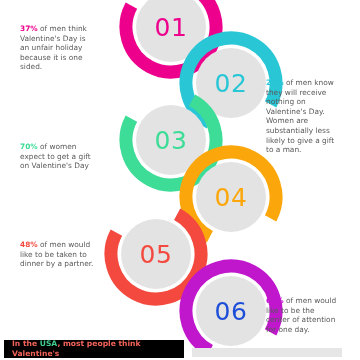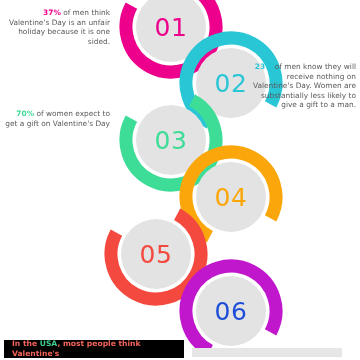--- a/index.html
+++ b/index.html
@@ -23,25 +23,24 @@
   }
   .ring-num{
     font-size:25px;letter-spacing:0.5px;
     font-weight:400;line-height:1;
     font-family:"DejaVu Sans", sans-serif;
   }
 
   
   .blurb{position:absolute;width:106px;}
   .blurb p{
-    margin:0;
+    margin:16px;
     font-size:7.4px;line-height:9.6px;
     color:#58595b;
     font-family:"DejaVu Sans", sans-serif;
-    text-align:right;
   }
   .blurb .pct{font-weight:bold;}
   .blurb.right{left:250px;}
   .blurb.left{left:4px;}
 
   
   .bottom-banner{
     position:absolute;left:4px;top:340px;
     width:180px;height:18px;
     background:#000000;
@@ -95,21 +94,21 @@
   <div class="ring-wrap" style="left:116px;top:85px;">
     <div class="ring">
       <svg viewBox="0 0 110 110" aria-hidden="true">
         <circle cx="55" cy="55" r="45" fill="none" stroke="#3ddc97" stroke-width="13" stroke-dasharray="212 71" stroke-linecap="butt" transform="rotate(-62 55 55)"></circle>
       </svg>
     </div>
     <div class="ring-core">
       <span class="ring-num" style="color:#3ddc97;">03</span>
     </div>
   </div>
-  <div class="blurb left" style="top:109px;">
+  <div class="blurb left" style="top:126px;">
     <p><span class="pct" style="color:#3ddc97;">70%</span><span> of women expect to get a gift on Valentine's Day</span></p>
   </div>
 
   <div class="ring-wrap" style="left:176px;top:142px;">
     <div class="ring">
       <svg viewBox="0 0 110 110" aria-hidden="true">
         <circle cx="55" cy="55" r="45" fill="none" stroke="#fba70b" stroke-width="13" stroke-dasharray="212 71" stroke-linecap="butt" transform="rotate(118 55 55)"></circle>
       </svg>
     </div>
     <div class="ring-core">
@@ -120,30 +119,36 @@
   <div class="ring-wrap" style="left:101px;top:199px;">
     <div class="ring">
       <svg viewBox="0 0 110 110" aria-hidden="true">
         <circle cx="55" cy="55" r="45" fill="none" stroke="#f4493f" stroke-width="13" stroke-dasharray="212 71" stroke-linecap="butt" transform="rotate(-62 55 55)"></circle>
       </svg>
     </div>
     <div class="ring-core">
       <span class="ring-num" style="color:#f4493f;">05</span>
     </div>
   </div>
+  <div class="blurb left" style="top:224px;">
+    <p><span class="pct" style="color:#f4493f;">48%</span><span> of men would like to be taken to dinner by a partner.</span></p>
+  </div>
 
   <div class="ring-wrap" style="left:176px;top:256px;">
     <div class="ring">
       <svg viewBox="0 0 110 110" aria-hidden="true">
         <circle cx="55" cy="55" r="45" fill="none" stroke="#c017cd" stroke-width="13" stroke-dasharray="212 71" stroke-linecap="butt" transform="rotate(118 55 55)"></circle>
       </svg>
     </div>
     <div class="ring-core">
       <span class="ring-num" style="color:#1d4ed8;text-align:center;">06</span>
     </div>
   </div>
+  <div class="blurb right" style="top:280px;">
+    <p><span class="pct" style="color:#c017cd;">65%</span><span> of men would like to be the center of attention for one day.</span></p>
+  </div>
 
   <div class="bottom-banner">
     <p><span>In the </span><span class="usa">USA</span><span>, most people think Valentine's</span></p>
   </div>
   <div class="bottom-bar"></div>
 
 </div>
 
 </body></html>

